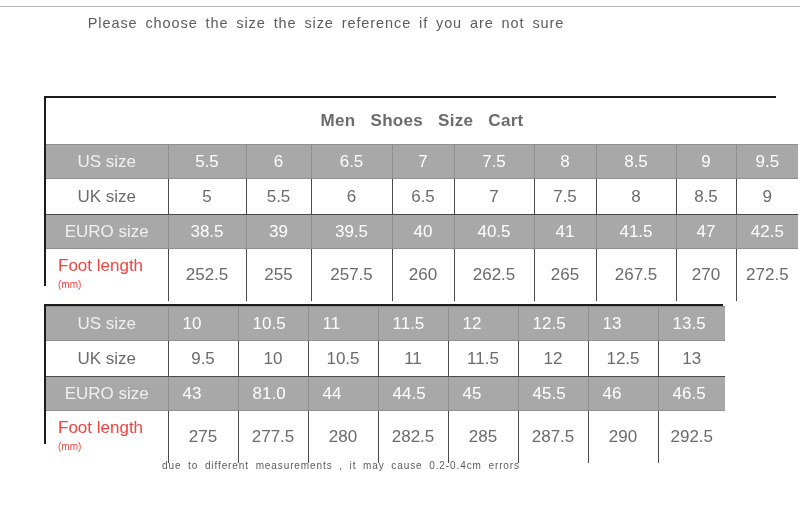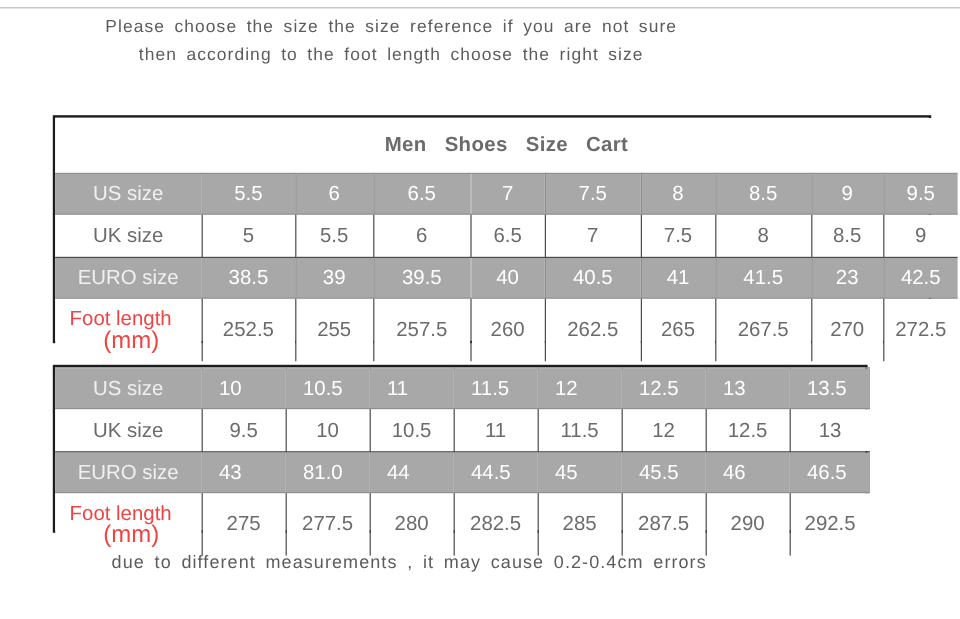--- a/index.html
+++ b/index.html
@@ -126,44 +126,43 @@
 
   
   .foot-label {
     display: block;
     text-align: left;
     padding-left: 8px;
     line-height: 19px;
     color: #ef4444;
   }
   .foot-label .l1 { font-size: 17px; display: block; }
-  .foot-label .l2 { font-size: 20px; display: block; margin-left: 28px; }
+  .foot-label .l2 { font-size: 10px; display: block; }
 
   
   .footnote {
     position: absolute;
     left: 0;
     top: 460px;
     width: 682px;
     text-align: center;
     color: #5c5c5c;
-    font-size: 15px;
+    font-size: 10px;
     letter-spacing: 0.9px;
     word-spacing: 3px;
     white-space: nowrap;
   }
 </style>
 </head>
 <body>
 
 <div class="top-rule"></div>
 
 <div class="intro">
   <span class="line">Please choose the size the size reference if  you  are  not  sure</span>
-  <span class="line">then   according   to   the  foot  length   choose   the  right  size</span>
 </div>
 
 <div class="chart" id="chart-one">
   <table class="size-table">
     <colgroup id="cols-one">
         <col style="width: 122px;">
         <col style="width: 78px;">
         <col style="width: 65px;">
         <col style="width: 81px;">
         <col style="width: 62px;">
@@ -203,21 +202,21 @@
         </tr>
       <tr class="shaded row-euro">
         <td class="label-cell">EURO size</td>
       <td class="val">38.5</td>
           <td class="val">39</td>
           <td class="val">39.5</td>
           <td class="val">40</td>
           <td class="val">40.5</td>
           <td class="val">41</td>
           <td class="val">41.5</td>
-          <td class="val">23</td>
+          <td class="val">47</td>
           <td class="val">42.5</td>
         </tr>
       <tr class="row-foot">
         <td class="label-cell">
           <span class="foot-label">
             <span class="l1">Foot length</span>
             <span class="l2">(mm)</span>
           </span>
         </td>
       <td class="val">252.5</td>

